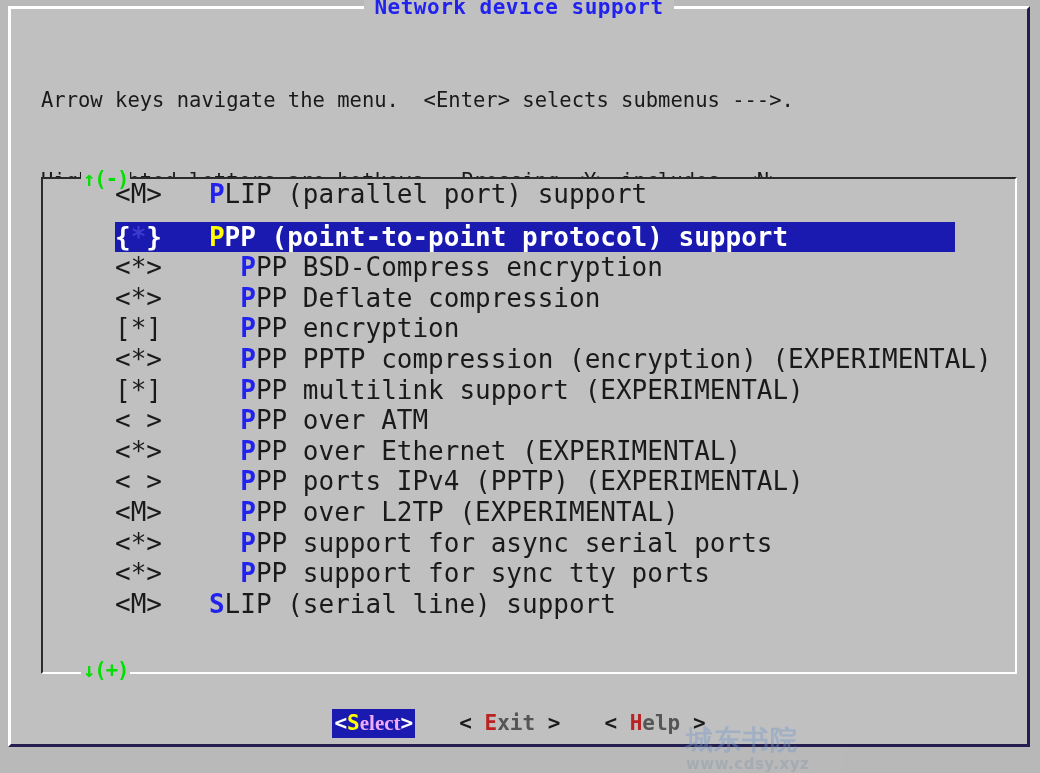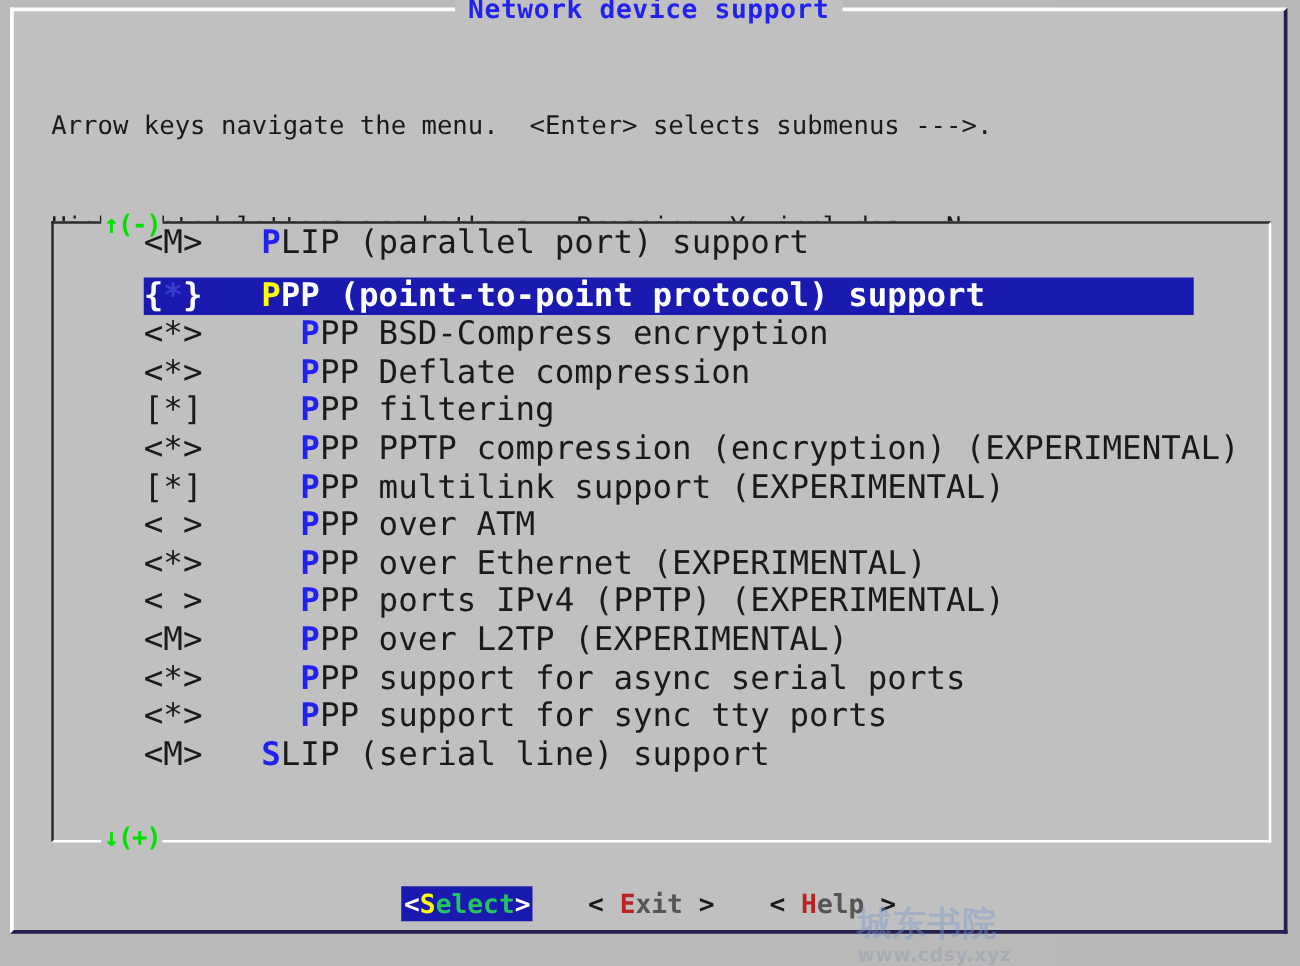--- a/index.html
+++ b/index.html
@@ -164,21 +164,21 @@
   .btn .key     { color: #bb2222; }
   .btn .tail    { color: #555555; }
 
   .btn.active {
     background: #1a1ab0;
     color: #ffffff;
     padding: 2px 2px;
   }
   .btn.active .bracket { color: #ffffff; }
   .btn.active .key     { color: #ffff00; }
-  .btn.active .tail    { color: #22c55e; }
+  .btn.active .tail    { color: #f0abfc; font-family: Liberation Serif, serif; }
 
   
   #watermark {
     position: absolute;
     right: 6px;
     bottom: 0px;
     width: 150px;
     text-align: left;
     pointer-events: none;
     opacity: 0.42;
@@ -221,21 +221,21 @@
 
     <div id="list-box"></div>
 
     <div class="scroll-marker" id="scroll-up">↑(-)</div>
 
     <div id="menu-list">
         <div class="menu-row"><span class="state">&lt;M&gt;</span><span class="gap">   </span><span class="hot">P</span><span class="rest">LIP (parallel port) support</span></div>
         <div class="menu-row selected"><span class="state"><span>{</span><span class="starin">*</span><span>}</span></span><span class="gap">   </span><span class="hot">P</span><span class="rest">PP (point-to-point protocol) support</span></div>
         <div class="menu-row"><span class="state">&lt;*&gt;</span><span class="gap">     </span><span class="hot">P</span><span class="rest">PP BSD-Compress encryption</span></div>
         <div class="menu-row"><span class="state">&lt;*&gt;</span><span class="gap">     </span><span class="hot">P</span><span class="rest">PP Deflate compression</span></div>
-        <div class="menu-row"><span class="state">[*]</span><span class="gap">     </span><span class="hot">P</span><span class="rest">PP filtering</span></div>
+        <div class="menu-row"><span class="state">[*]</span><span class="gap">     </span><span class="hot">P</span><span class="rest">PP encryption</span></div>
         <div class="menu-row"><span class="state">&lt;*&gt;</span><span class="gap">     </span><span class="hot">P</span><span class="rest">PP PPTP compression (encryption) (EXPERIMENTAL)</span></div>
         <div class="menu-row"><span class="state">[*]</span><span class="gap">     </span><span class="hot">P</span><span class="rest">PP multilink support (EXPERIMENTAL)</span></div>
         <div class="menu-row"><span class="state">&lt; &gt;</span><span class="gap">     </span><span class="hot">P</span><span class="rest">PP over ATM</span></div>
         <div class="menu-row"><span class="state">&lt;*&gt;</span><span class="gap">     </span><span class="hot">P</span><span class="rest">PP over Ethernet (EXPERIMENTAL)</span></div>
         <div class="menu-row"><span class="state">&lt; &gt;</span><span class="gap">     </span><span class="hot">P</span><span class="rest">PP ports IPv4 (PPTP) (EXPERIMENTAL)</span></div>
         <div class="menu-row"><span class="state">&lt;M&gt;</span><span class="gap">     </span><span class="hot">P</span><span class="rest">PP over L2TP (EXPERIMENTAL)</span></div>
         <div class="menu-row"><span class="state">&lt;*&gt;</span><span class="gap">     </span><span class="hot">P</span><span class="rest">PP support for async serial ports</span></div>
         <div class="menu-row"><span class="state">&lt;*&gt;</span><span class="gap">     </span><span class="hot">P</span><span class="rest">PP support for sync tty ports</span></div>
         <div class="menu-row"><span class="state">&lt;M&gt;</span><span class="gap">   </span><span class="hot">S</span><span class="rest">LIP (serial line) support</span></div>
       </div>

